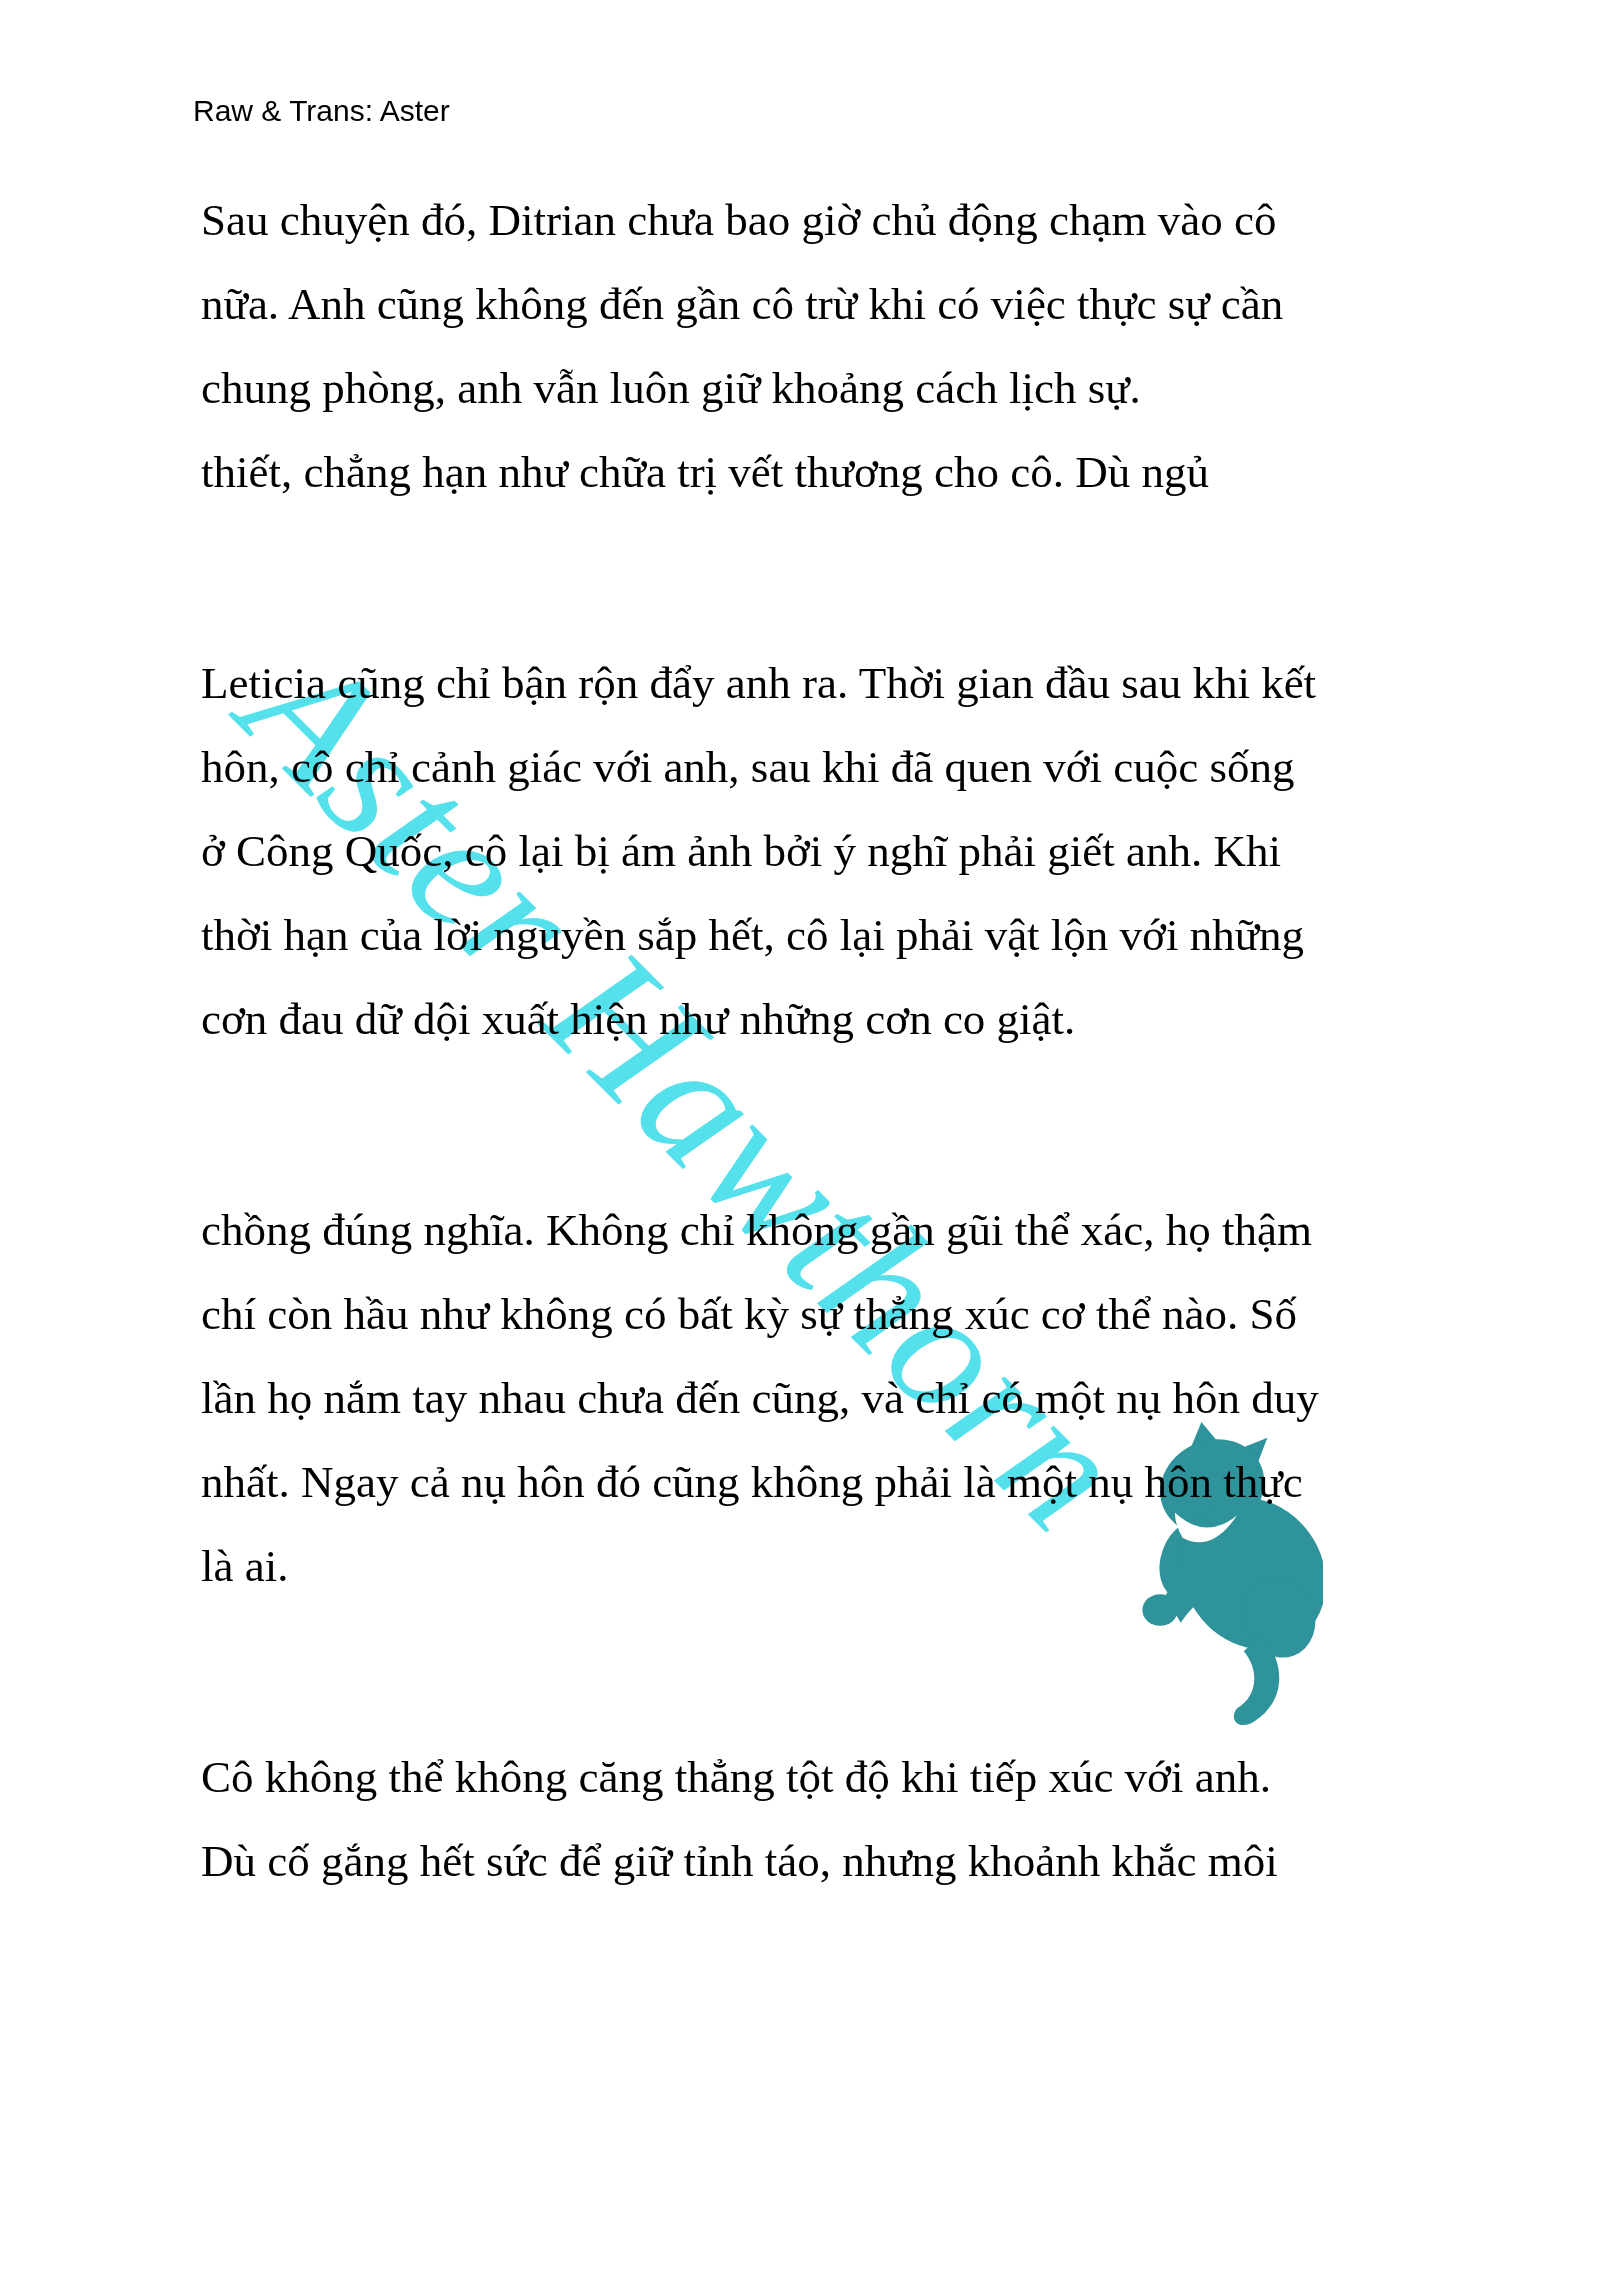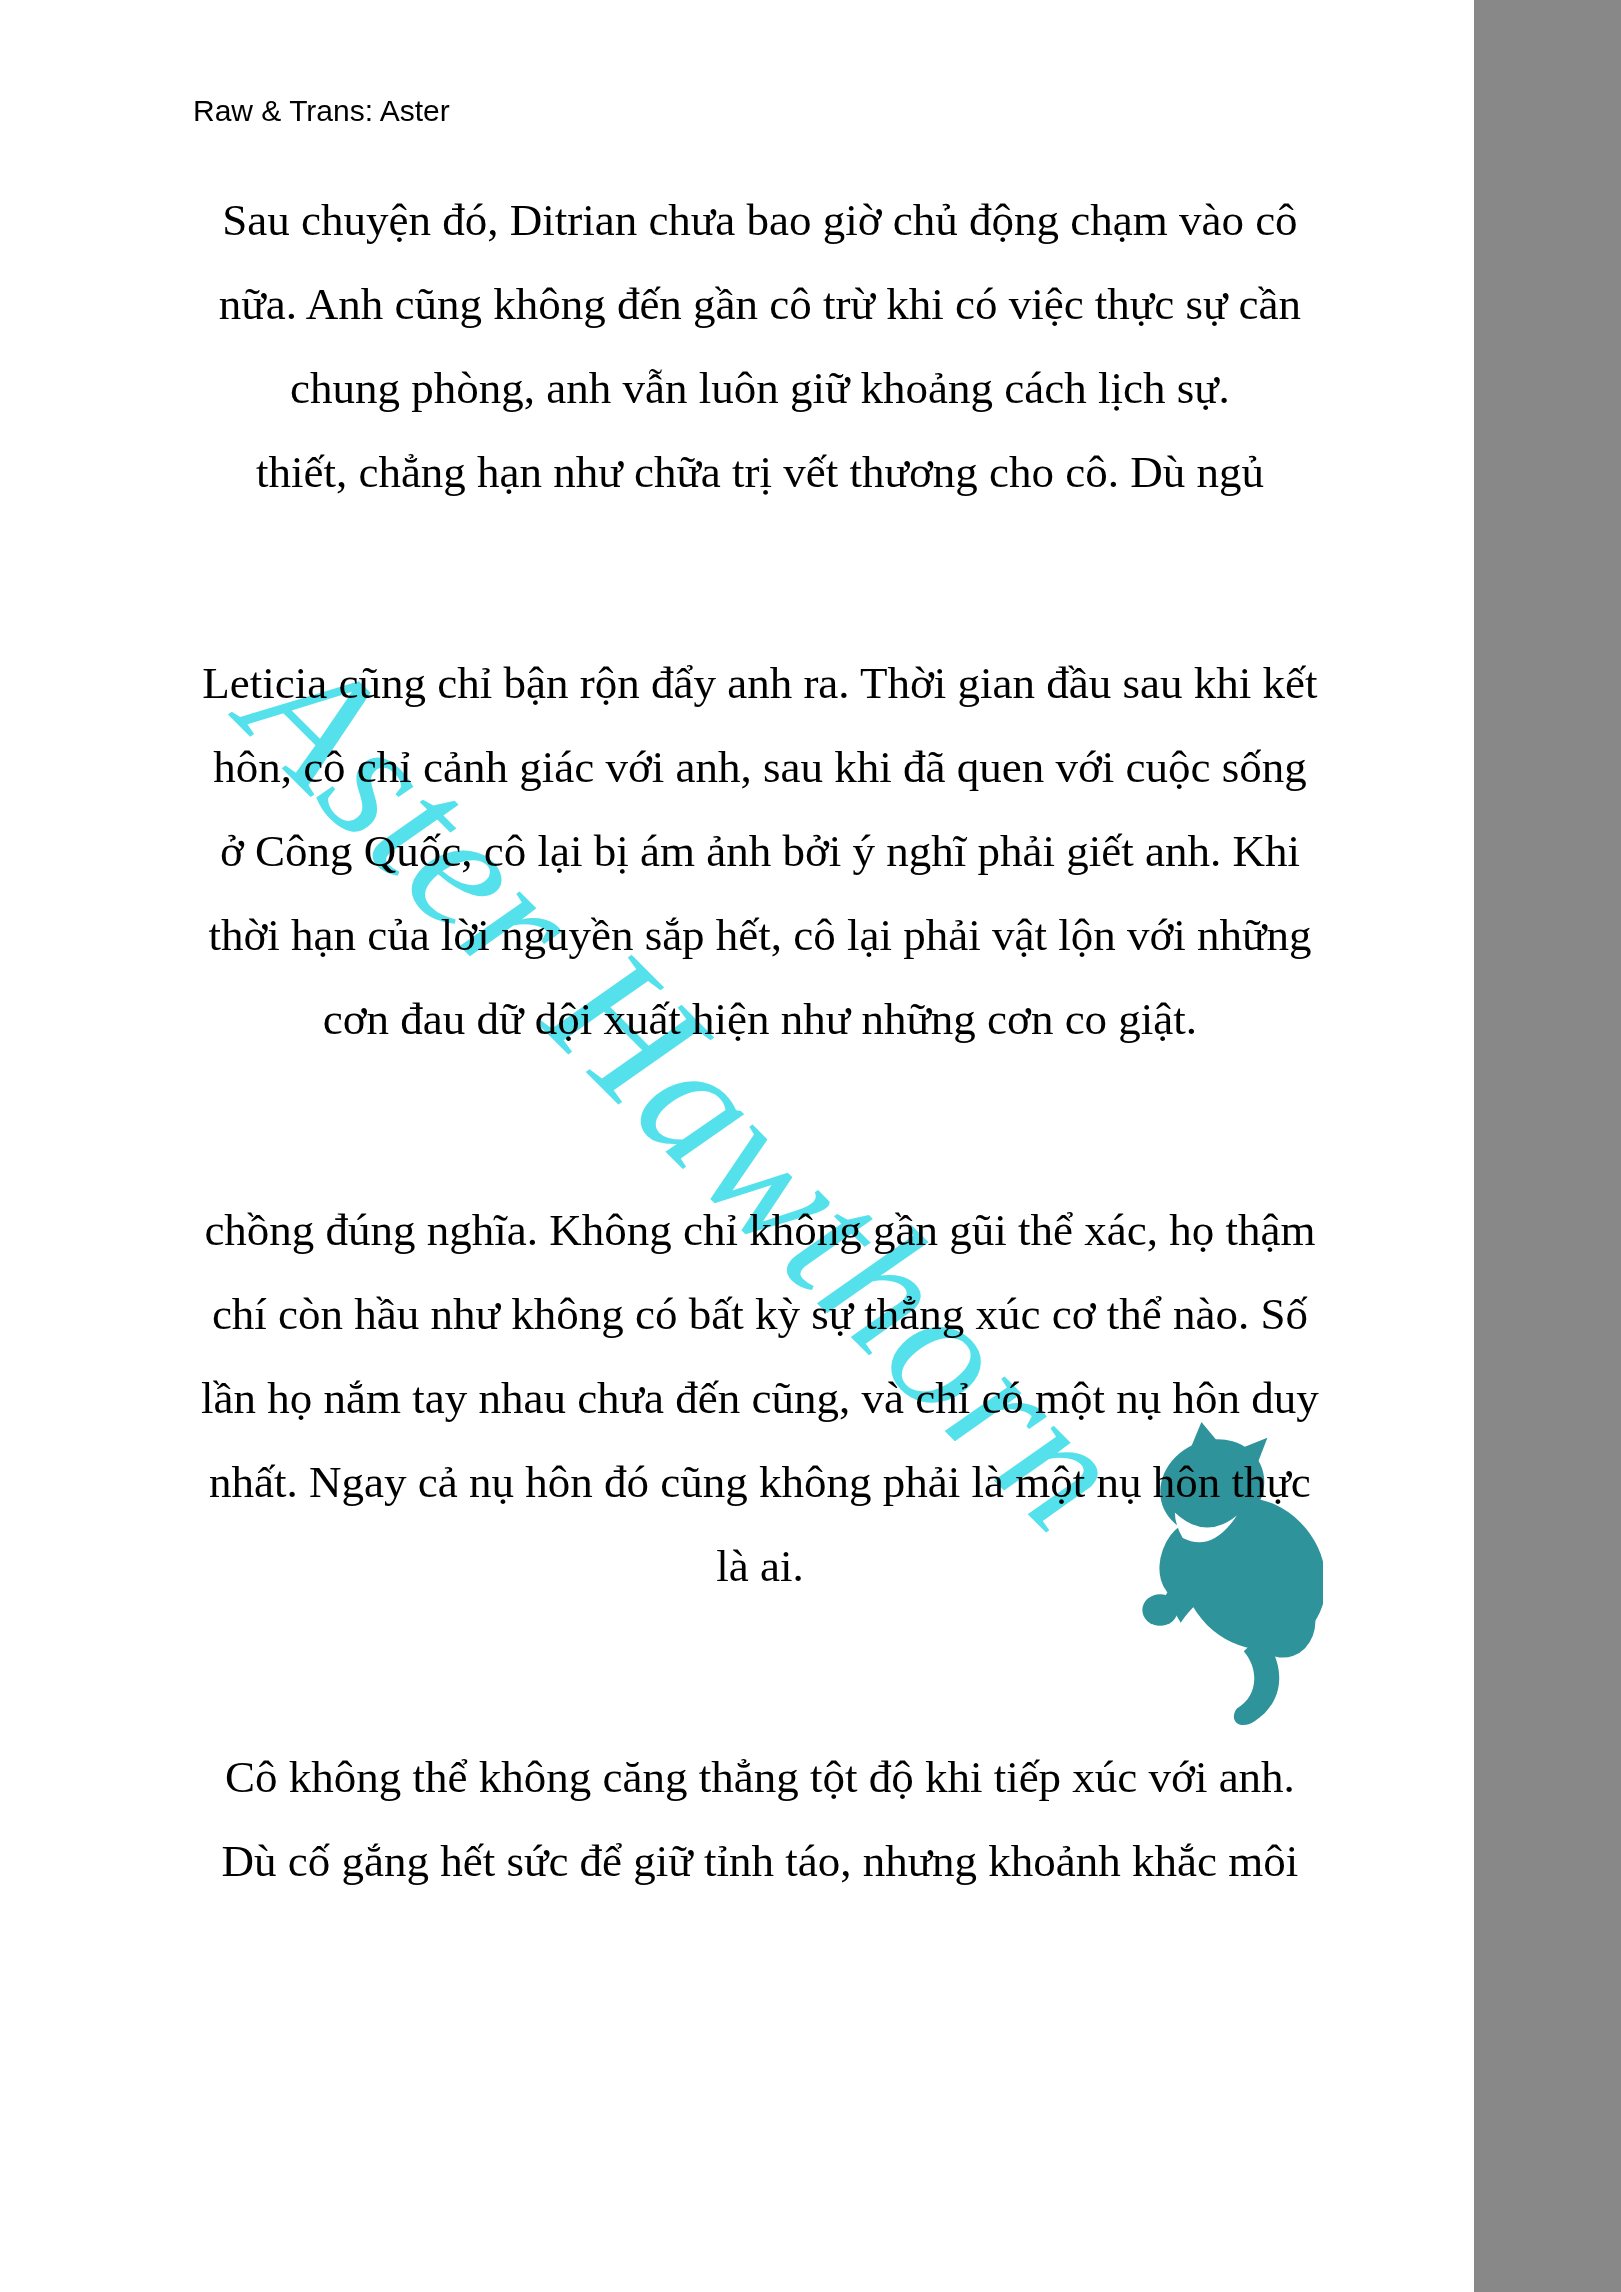--- a/index.html
+++ b/index.html
@@ -4,21 +4,21 @@
 <style>
   :root {
     --wm-color: #55e1ec;
     --cat-color: #2e939b;
     --text-color: #000000;
     --page-bg: #ffffff;
   }
   html, body { margin: 0; padding: 0; background: #888; }
   .page {
     position: relative;
-    width: 1474px;
+    width: 1621px;
     height: 2293px;
     background: var(--page-bg);
     overflow: hidden;
     font-family: "Liberation Serif", "DejaVu Serif", serif;
   }
   .header {
     position: absolute;
     left: 193px;
     top: 94px;
     font-family: "Liberation Sans", "DejaVu Sans", sans-serif;
@@ -48,21 +48,20 @@
     width: 188px;
     height: 325px;
     z-index: 1;
     color: var(--cat-color);
   }
   .content {
     position: absolute;
     left: 201px;
     top: 178px;
     z-index: 2;
-    text-align: center;
   }
   .para { margin: 0 0 127px 0; }
   .line {
     font-size: 45px;
     line-height: 84px;
     color: var(--text-color);
     white-space: nowrap;
   }
   .crescent { fill: var(--page-bg); }
 </style>

